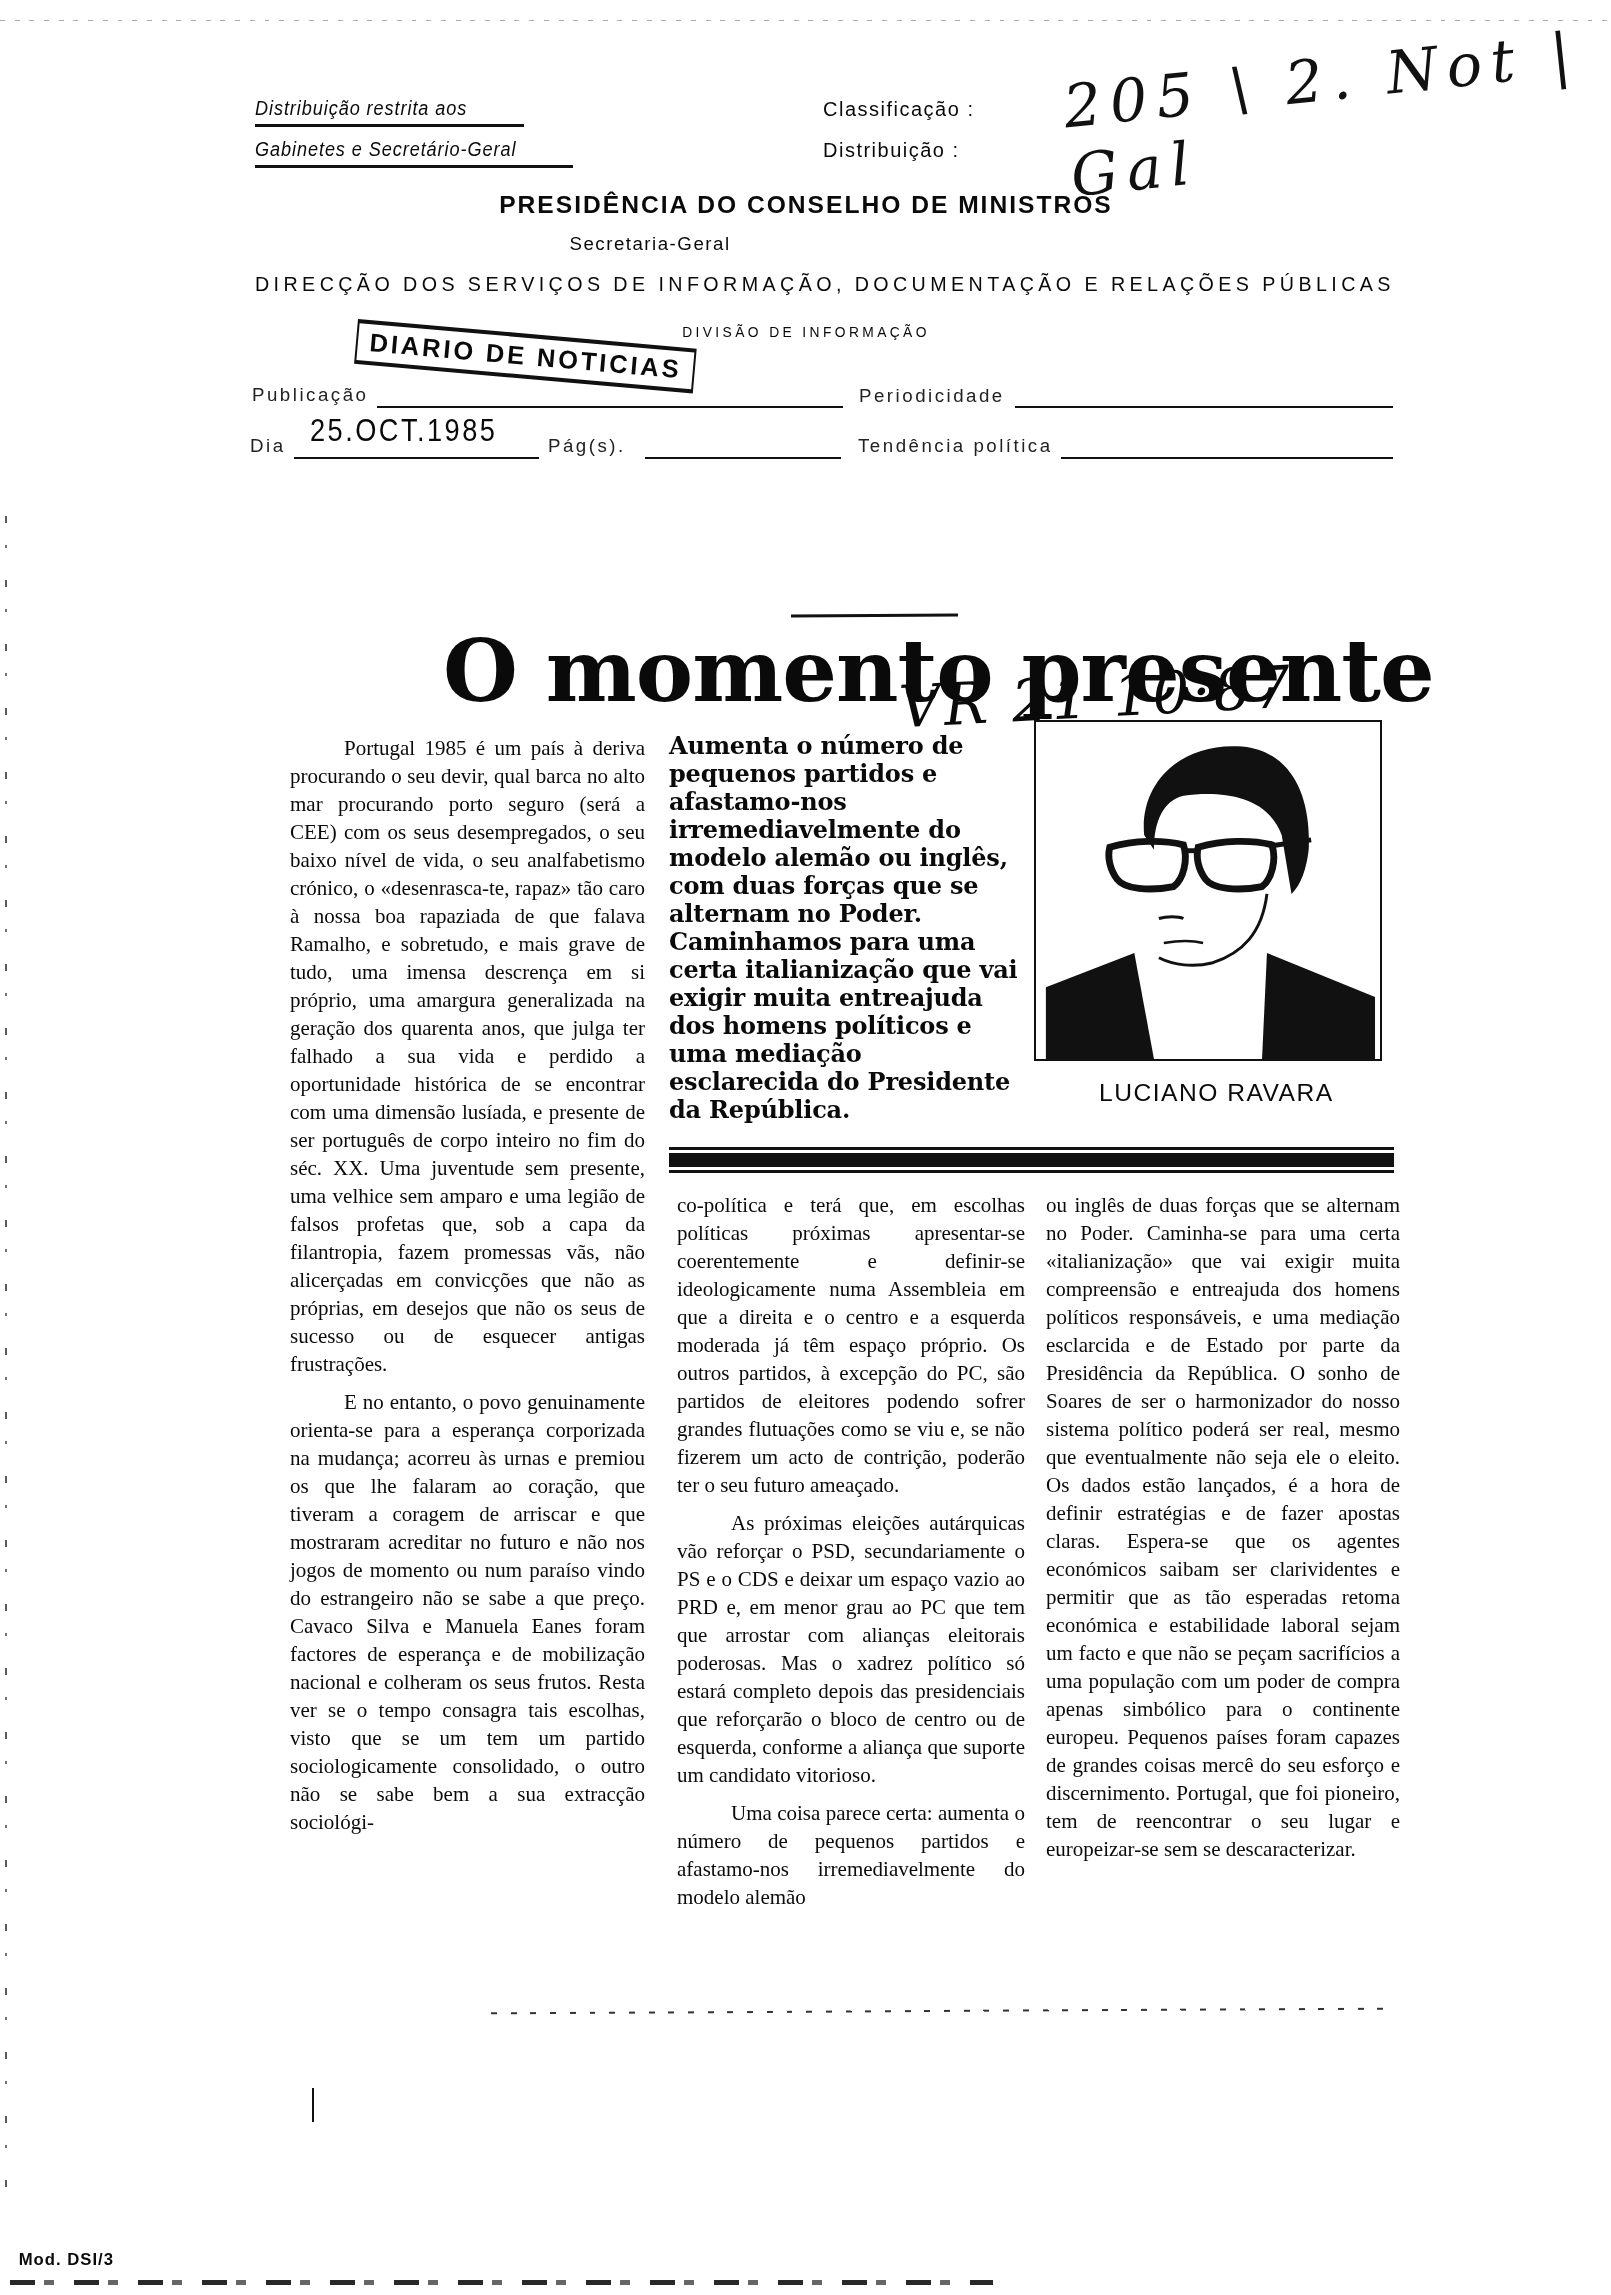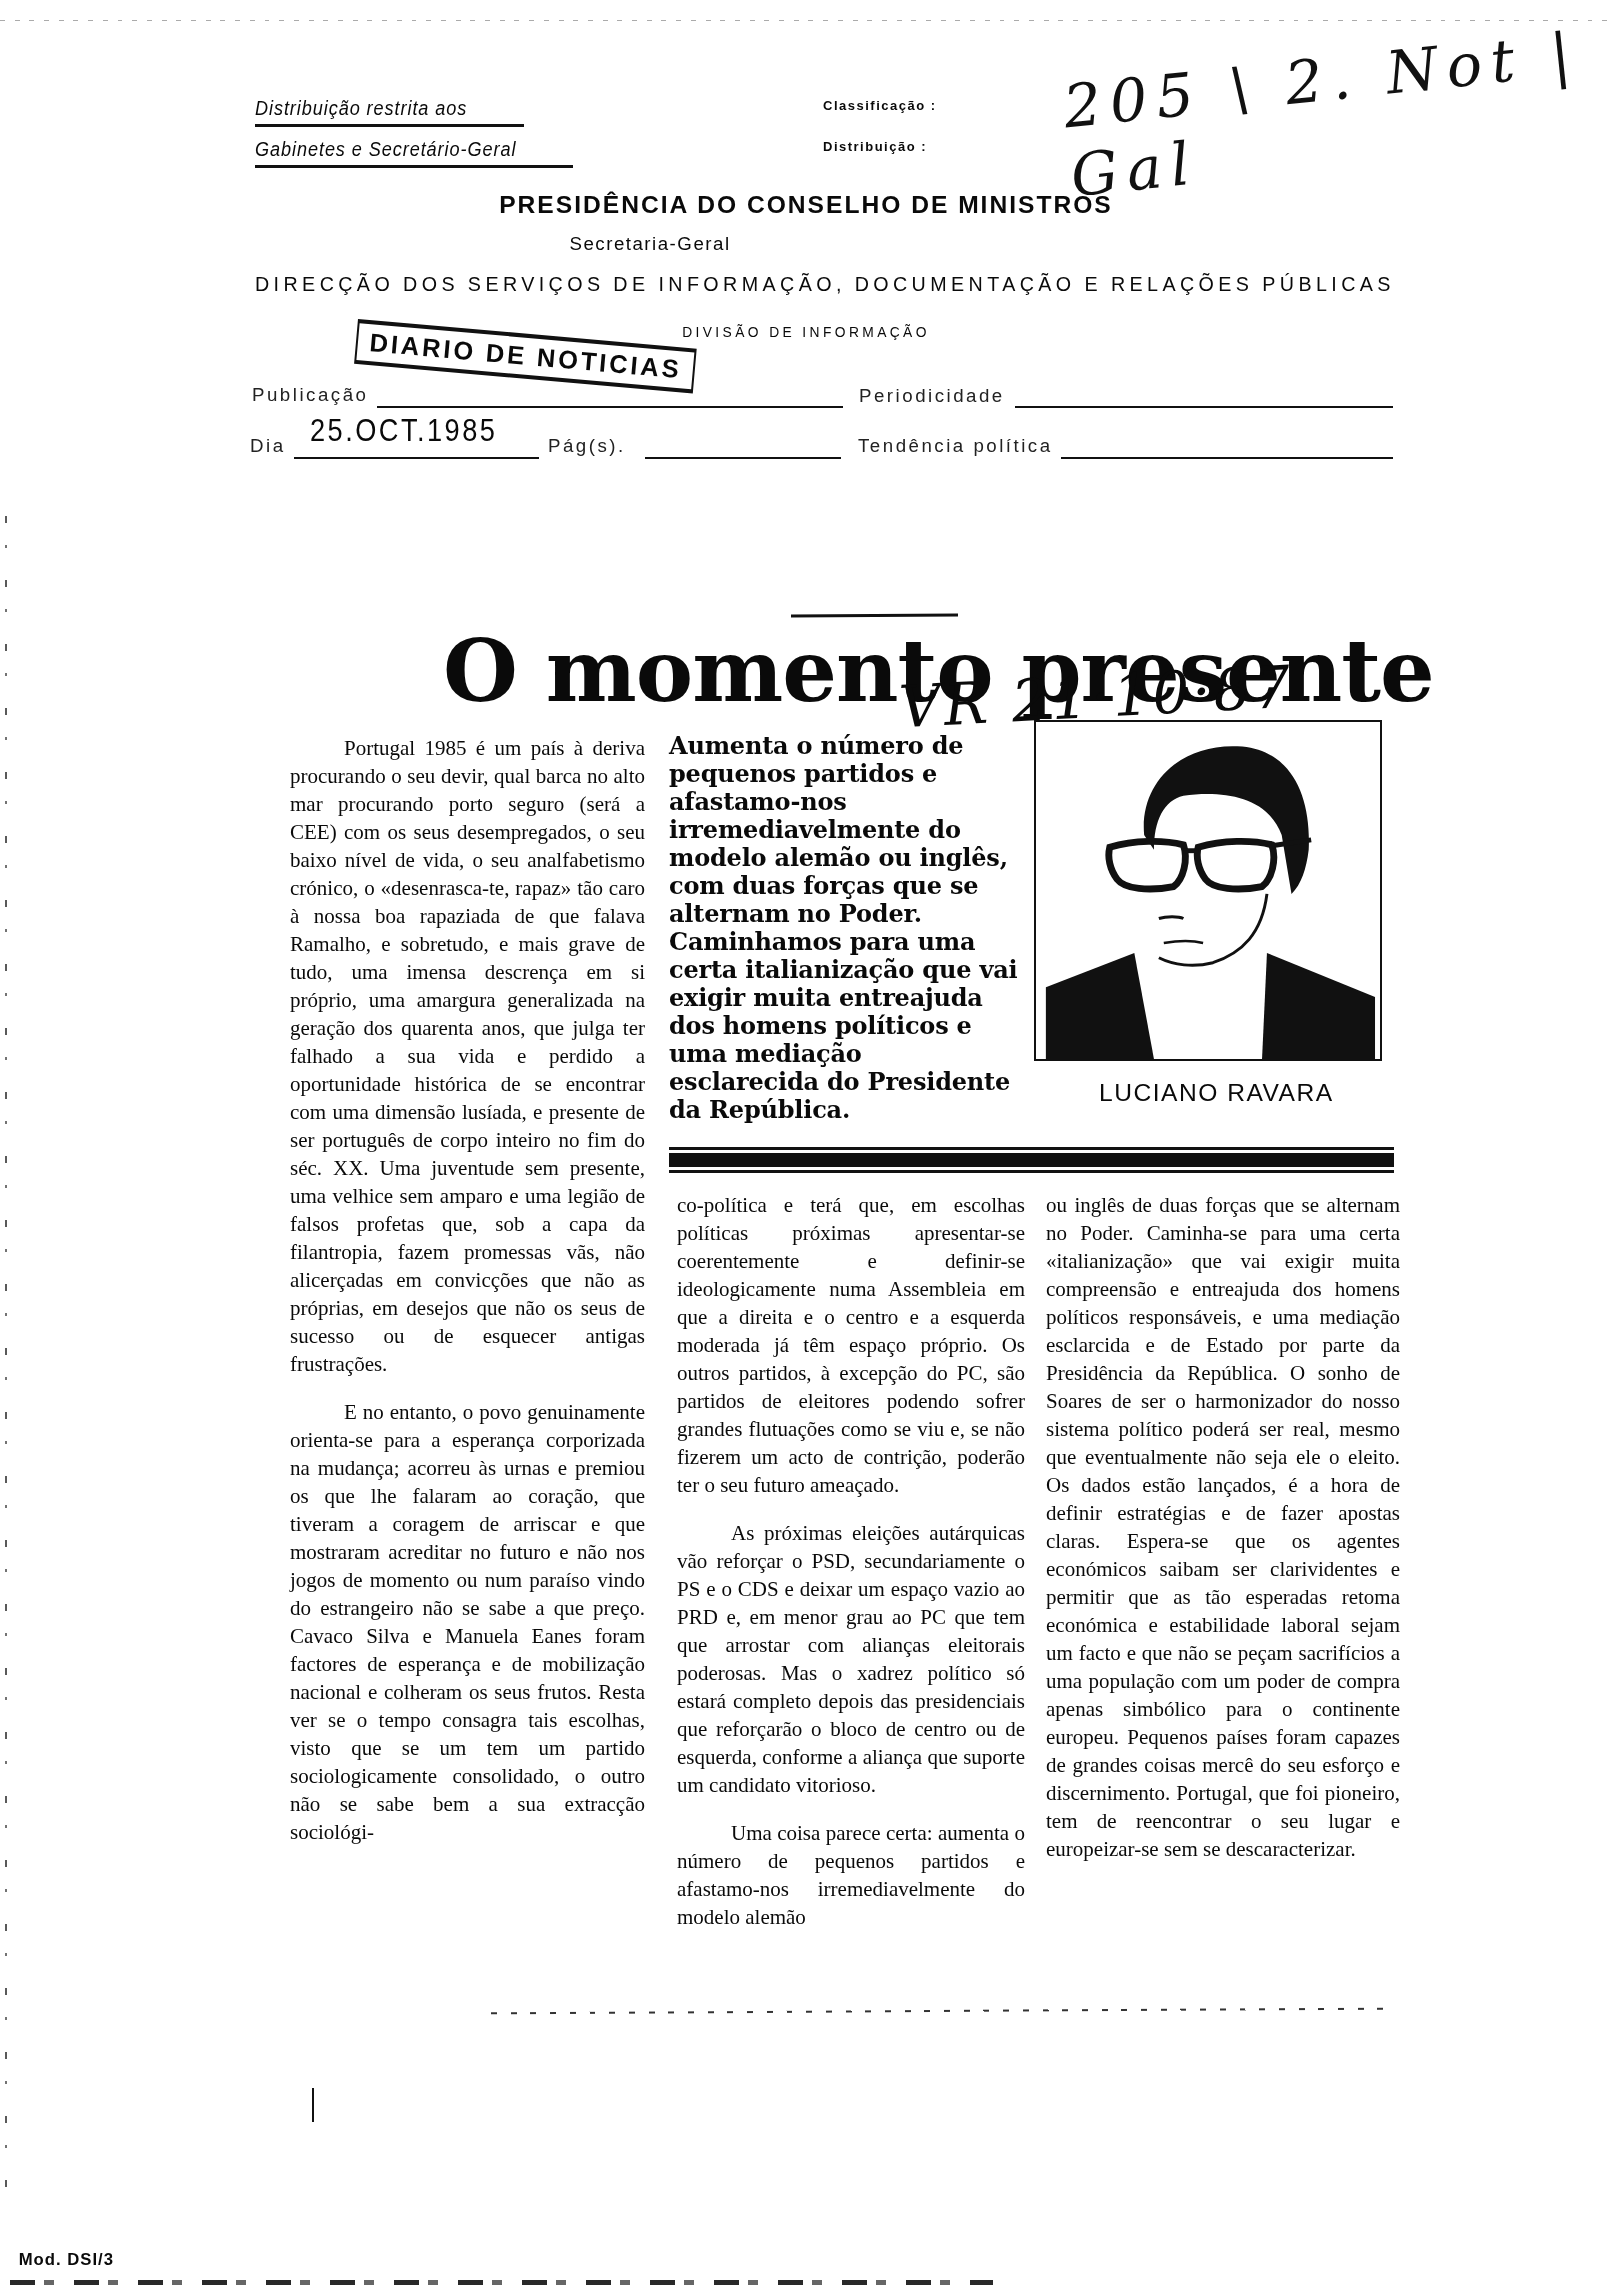--- a/index.html
+++ b/index.html
@@ -12,21 +12,21 @@
     background: repeating-linear-gradient(to bottom, #222 0 6.9px, transparent 6.9px 29.5px, #444 29.5px 32px, transparent 32px 64px); opacity:.75; }
   .edge-top { left:0; top:19.7px; width:1612px; height:1.5px;
     background: repeating-linear-gradient(to right, #444 0 4.9px, transparent 4.9px 14.7px); opacity:.45; }
   .edge-bottom { left:9.8px; top:2280px; width:983px; height:4.9px;
     background: repeating-linear-gradient(to right, #111 0 24.6px, transparent 24.6px 34px, #555 34px 44px, transparent 44px 64px); opacity:.9; }
 
   
   .dist-line { font-style:italic; font-size:19.7px; letter-spacing:1px; transform:scaleX(0.92); transform-origin:left; }
   .uline { background:#111; height:3.4px; }
 
-  .hdr-right { font-size:13px; letter-spacing:1.5px;font-weight:bold; }
+  .hdr-right { font-size:20px; letter-spacing:1.5px; }
 
   .handwriting { font-family:"DejaVu Serif", serif; font-style:italic; font-size:59px; letter-spacing:8.8px;
     transform: rotate(-6deg); color:#111; font-weight:normal; }
 
   .pcm-title { font-size:24.6px; font-weight:bold; letter-spacing:2px; width:1612px; left:0; text-align:center; }
   .sg { font-size:18.7px; letter-spacing:1.5px; width:1300px; left:0; text-align:center; }
   .dsidrp { font-size:19.7px; letter-spacing:4.4px; left:255px; width:1140px; display:flex; justify-content:space-between; }
   .divinfo { font-size:13.8px; letter-spacing:3.4px; width:1612px; left:0; text-align:center; }
 
   .stamp { border:2.9px solid #111; border-top-width:4.4px; border-bottom-width:4.4px; padding:3.9px 11.8px;
@@ -36,21 +36,21 @@
   .field-line { border-bottom:2.9px solid #111; height:0; }
   .date-val { font-size:32px; letter-spacing:2.9px; font-weight:normal; transform:scaleX(0.85); transform-origin:left bottom; }
 
   
   .headline { font-family:"DejaVu Serif", serif; font-weight:bold; font-size:86px; letter-spacing:-1px; white-space:nowrap;margin-left:40px; }
   .topline { height:2.9px; background:#111; transform: rotate(-0.4deg); }
 
   .col { font-family:Liberation Serif, serif; font-size:21px; line-height:28px; text-align:justify; hyphens:manual; }
   .col p { margin:0; text-indent:0; }
   .col p.indent { text-indent:54px; }
-  .col p + p { margin-top:20px; }
+  .col p + p { margin-top:10px; }
 
   .pullquote { font-family:"DejaVu Serif", serif; font-weight:bold; font-size:24px; line-height:28px; letter-spacing:-0.2px; }
   .pullquote span { display:block; white-space:nowrap; }
 
   .photo { border:2.9px solid #111; background:#fff; overflow:hidden; }
   .caption { font-size:24.6px; letter-spacing:1.5px; }
 
   .rule-double { background:#111; }
   .mod { font-size:16.7px; font-weight:bold; letter-spacing:1px; }
 

